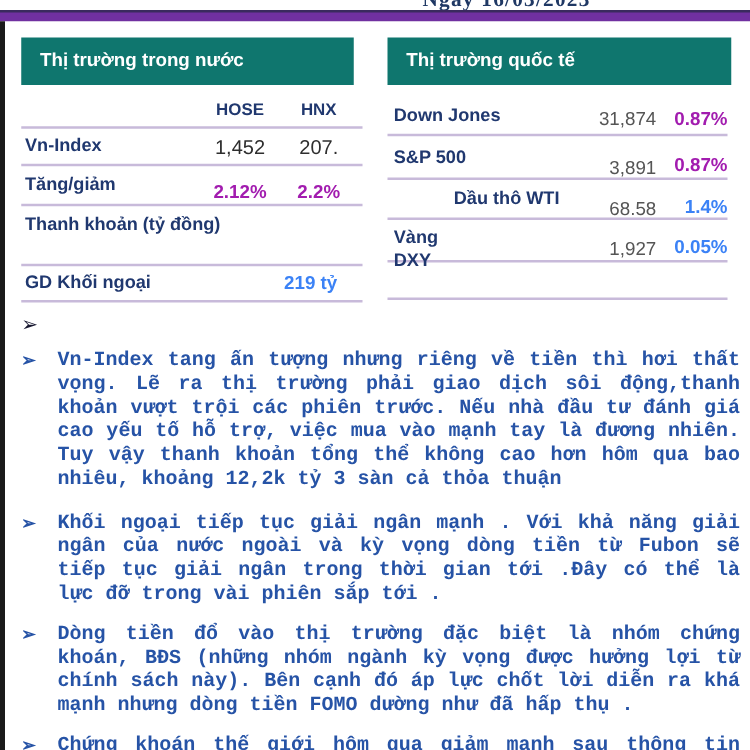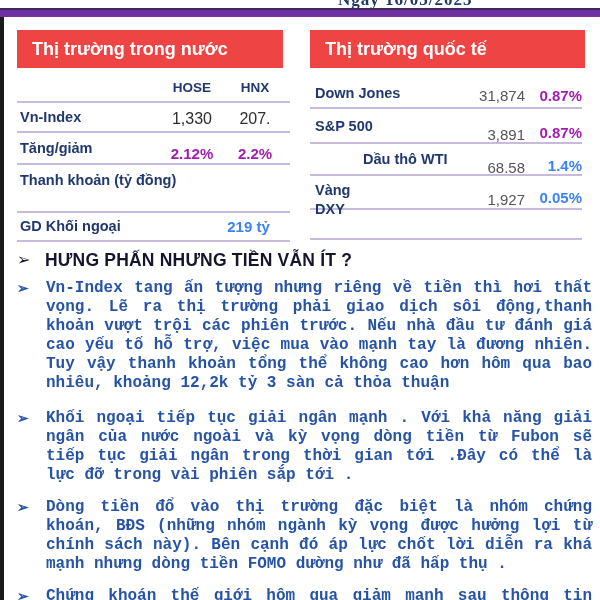--- a/index.html
+++ b/index.html
@@ -15,22 +15,22 @@
     letter-spacing:1px;white-space:nowrap;
   }
   .top-band{left:0;top:8px;width:600px;height:9px;background:#7030A0;border-top:2px solid #3A2A5E;box-sizing:border-box;}
   .left-border{left:0;top:17px;width:4px;height:583px;background:#1A1A1A;}
 
   
   .panel{position:absolute;top:30px;}
   .panel-left{left:17px;width:273px;height:214px;}
   .panel-right{left:310px;width:275px;height:212px;}
   .panel-header{
-    position:absolute;left:0;top:0;height:38px;background:#ef4444;
-    color:#ffffff;font-weight:bold;font-size:18px;line-height:38px;padding-left:15px;box-sizing:border-box;
+    position:absolute;left:0;top:0;height:38px;background:#0f766e;
+    color:#ffffff;font-weight:bold;font-size:15px;line-height:38px;padding-left:15px;box-sizing:border-box;
   }
   .panel-left .panel-header{width:266px;}
   .panel-right .panel-header{width:275px;}
   .sep{position:absolute;height:2px;background:#C8BADA;}
   .lbl{position:absolute;font-weight:bold;font-size:14.5px;color:#20386F;white-space:nowrap;}
   .colh{position:absolute;font-weight:bold;font-size:13.5px;color:#20386F;text-align:center;}
   .val{position:absolute;font-size:16px;color:#2E2E2E;text-align:center;}
   .val-r{position:absolute;font-size:15px;color:#555555;text-align:right;}
   .pct{position:absolute;font-weight:bold;font-size:15px;text-align:right;}
   .red{color:#a21caf;}
@@ -63,21 +63,21 @@
 <section class="panel panel-left">
   <div class="panel-header">
     <span>Thị trường trong nước</span>
   </div>
 
   <span class="colh" style="left:140px;top:50px;width:70px;">HOSE</span>
   <span class="colh" style="left:208px;top:50px;width:60px;">HNX</span>
   <div class="sep" style="left:0;top:71px;width:273px;"></div>
 
   <span class="lbl" style="left:3px;top:79px;">Vn-Index</span>
-  <span class="val" style="left:140px;top:80px;width:70px;">1,330</span>
+  <span class="val" style="left:140px;top:80px;width:70px;">1,452</span>
   <span class="val" style="left:208px;top:80px;width:60px;">207.</span>
   <div class="sep" style="left:0;top:101px;width:273px;"></div>
 
   <span class="lbl" style="left:3px;top:110px;">Tăng/giảm</span>
   <span class="pct red" style="left:140px;top:115px;width:70px;text-align:center;">2.12%</span>
   <span class="pct red" style="left:208px;top:115px;width:60px;text-align:center;">2.2%</span>
   <div class="sep" style="left:0;top:133px;width:273px;"></div>
 
   <span class="lbl" style="left:3px;top:142px;">Thanh khoản (tỷ đồng)</span>
   <div class="sep" style="left:0;top:181px;width:273px;"></div>
@@ -111,21 +111,20 @@
   <span class="val-r" style="left:140px;top:161px;width:75px;">1,927</span>
   <span class="pct green" style="left:225px;top:159px;width:47px;">0.05%</span>
   <div class="sep" style="left:0;top:178px;width:272px;"></div>
 
   <span class="lbl" style="left:5px;top:171px;">DXY</span>
   <div class="sep" style="left:0;top:208px;width:272px;"></div>
 </section>
 
 <div class="headline-row">
   <span class="headline-arrow">➢</span>
-  <span class="headline-text">HƯNG PHẤN NHƯNG TIỀN VẪN ÍT ?</span>
 </div>
 
 <div class="bullets">
   <div class="bullet first">
     <span class="bullet-marker">➢</span>
     <span class="bullet-text">Vn-Index tang ấn tượng nhưng riêng về tiền thì hơi thất vọng. Lẽ ra thị trường phải giao dịch sôi động,thanh khoản vượt trội các phiên trước. Nếu nhà đầu tư đánh giá cao yếu tố hỗ trợ, việc mua vào mạnh tay là đương nhiên. Tuy vậy thanh khoản tổng thể không cao hơn hôm qua bao nhiêu, khoảng 12,2k tỷ 3 sàn cả thỏa thuận</span>
   </div>
   <div class="bullet">
     <span class="bullet-marker">➢</span>
     <span class="bullet-text">Khối ngoại tiếp tục giải ngân mạnh . Với khả năng giải ngân của nước ngoài và kỳ vọng dòng tiền từ Fubon sẽ tiếp tục giải ngân trong thời gian tới .Đây có thể là lực đỡ trong vài phiên sắp tới .</span>

